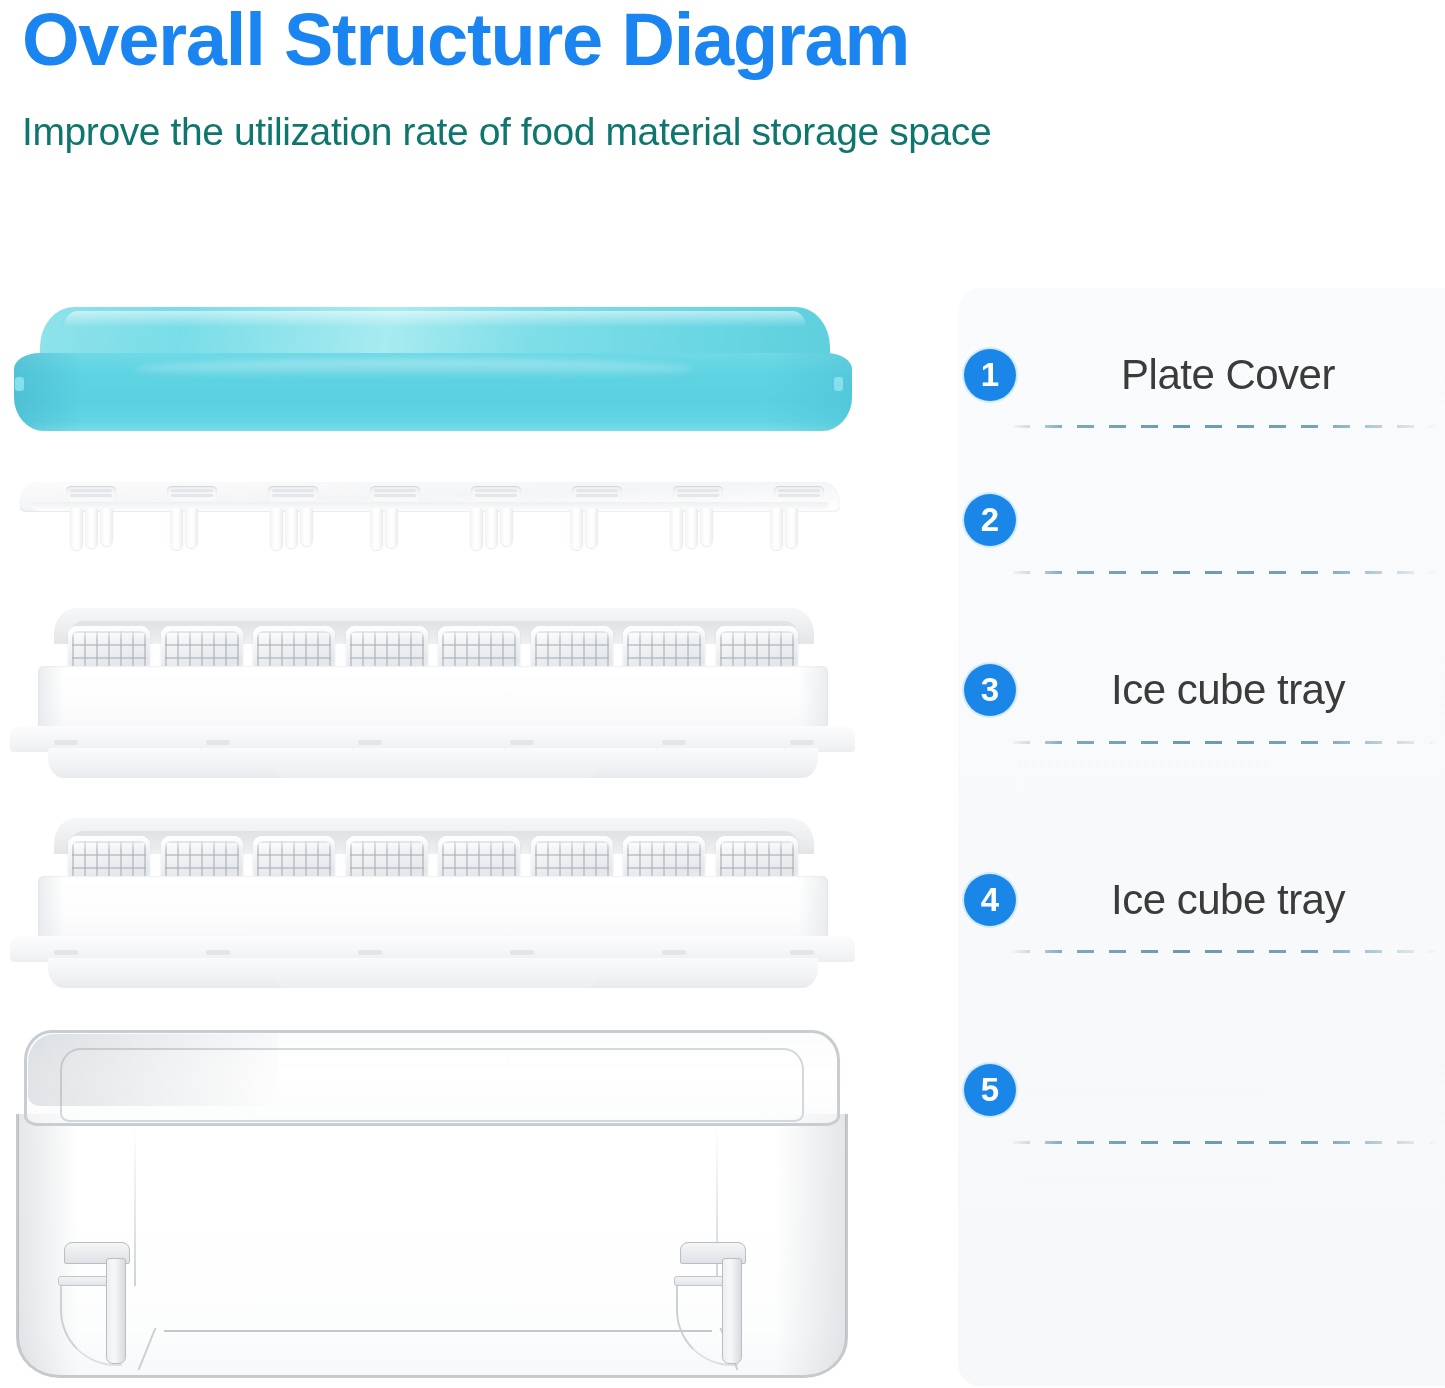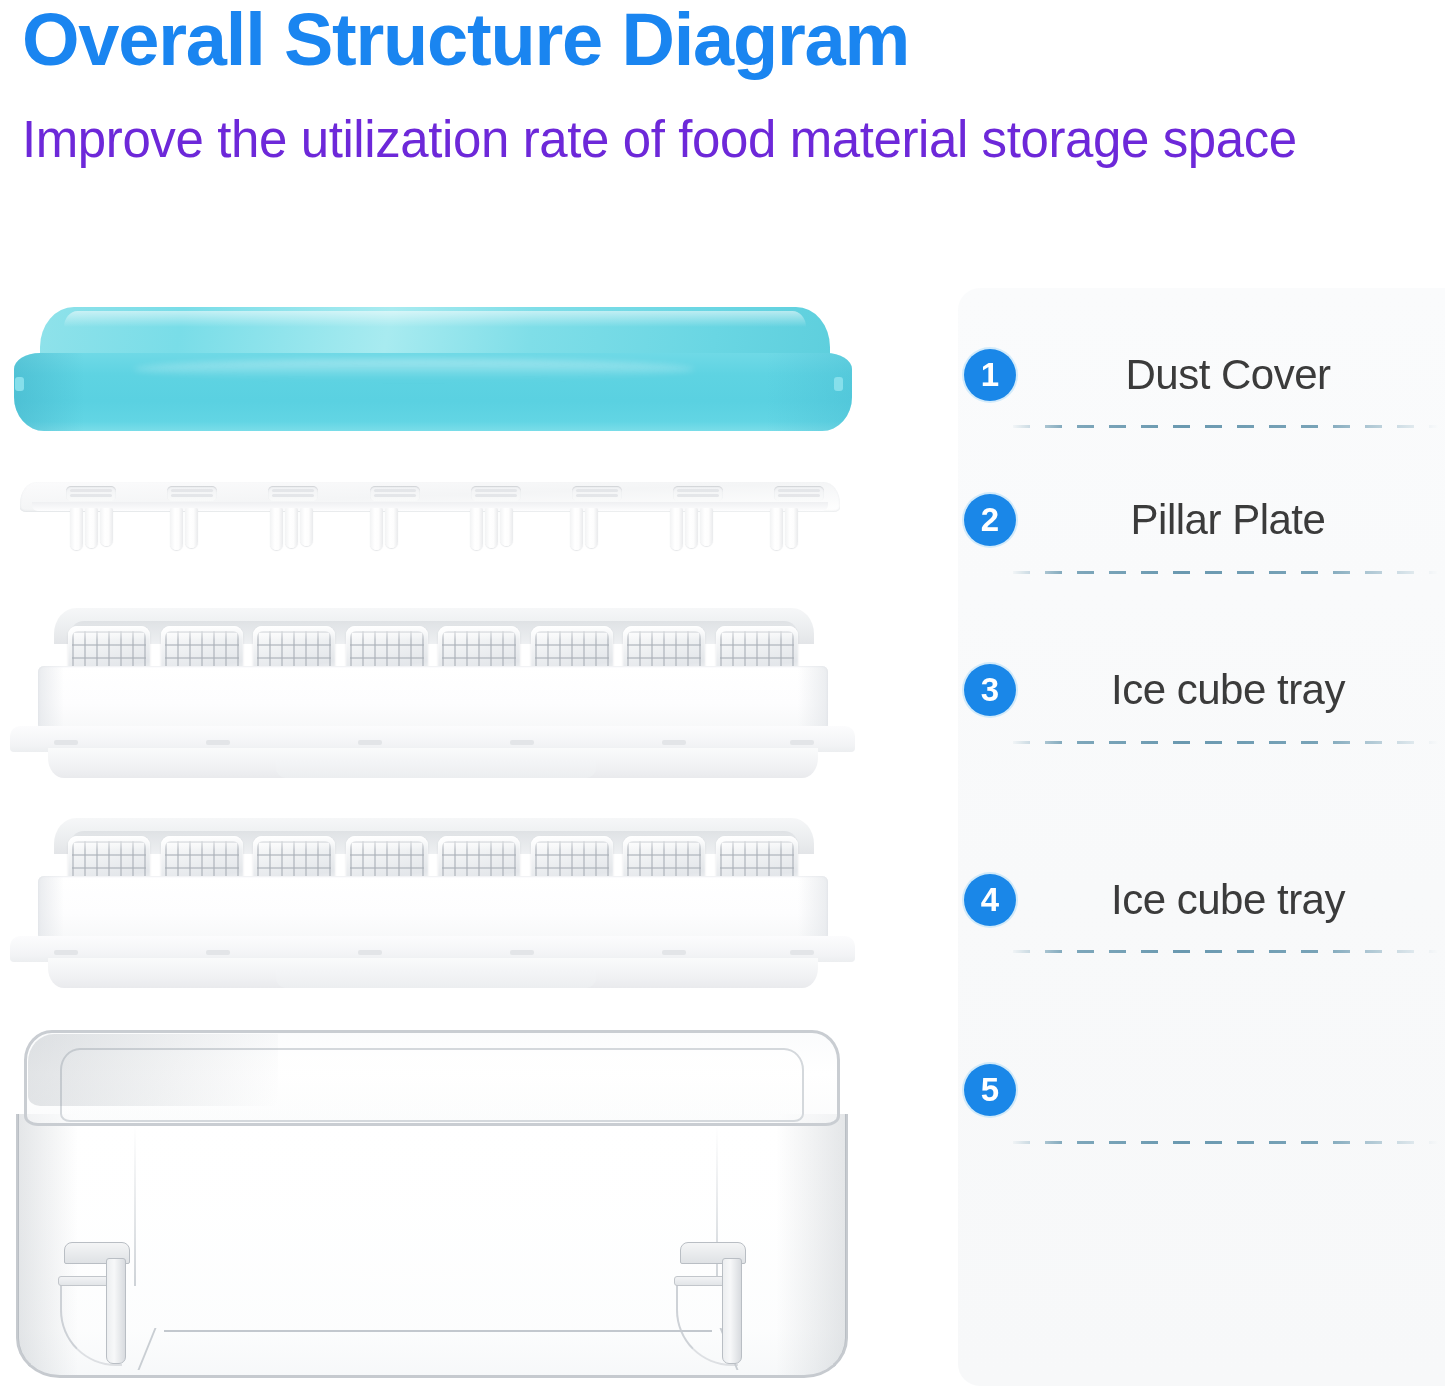--- a/index.html
+++ b/index.html
@@ -39,24 +39,24 @@
     letter-spacing: -1.2px;
     color: #1a85f0;
     white-space: nowrap;
     font-family: "Liberation Sans", sans-serif;
   }
 
   .subtitle {
     position: absolute;
     left: 22px;
     top: 110px;
-    font-size: 51px;
+    font-size: 39px;
     font-weight: 400;
     letter-spacing: -0.4px;
-    color: #6d28d9;
+    color: #0f766e;
     white-space: nowrap;
     font-family: "Liberation Sans", sans-serif;
   }
 
   
   .legend-panel {
     position: absolute;
     left: 958px;
     top: 288px;
     width: 487px;
@@ -683,31 +683,30 @@
     </div>
 
   </div>
 
   <div class="legend-panel">
 
     <div class="legend-row" style="top:32px;">
       <div class="legend-badge">
         <span>1</span>
       </div>
-      <div class="legend-label">Dust Cover</div>
+      <div class="legend-label">Plate Cover</div>
     </div>
     <div class="legend-divider" style="top:137px;">
         <i></i>
       </div>
 
     <div class="legend-row" style="top:177px;">
       <div class="legend-badge">
         <span>2</span>
       </div>
-      <div class="legend-label">Pillar Plate</div>
     </div>
     <div class="legend-divider" style="top:283px;">
         <i></i>
       </div>
 
     <div class="legend-row" style="top:347px;">
       <div class="legend-badge">
         <span>3</span>
       </div>
       <div class="legend-label">Ice cube tray</div>

